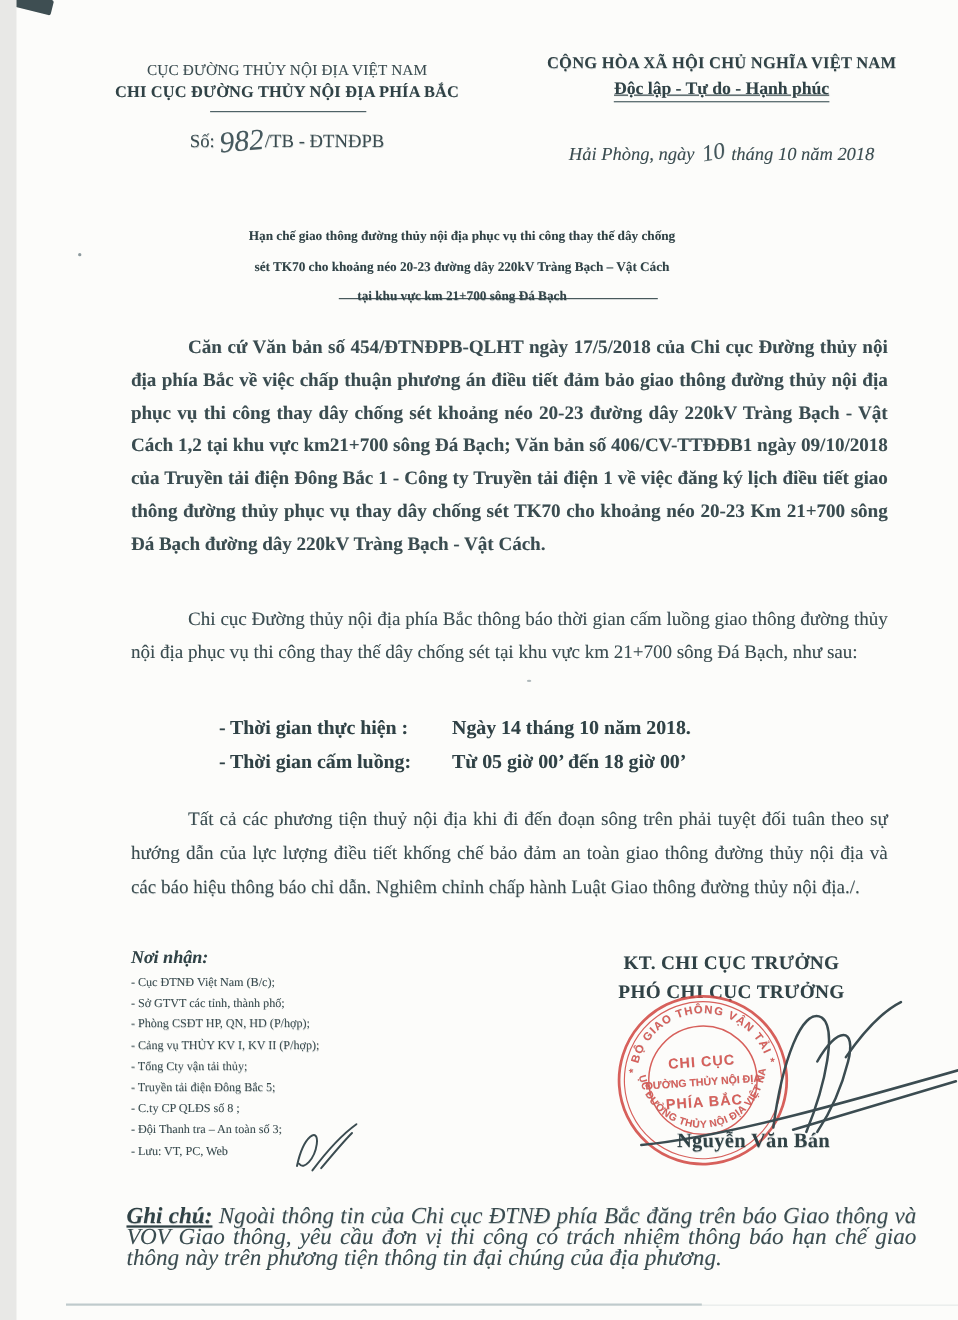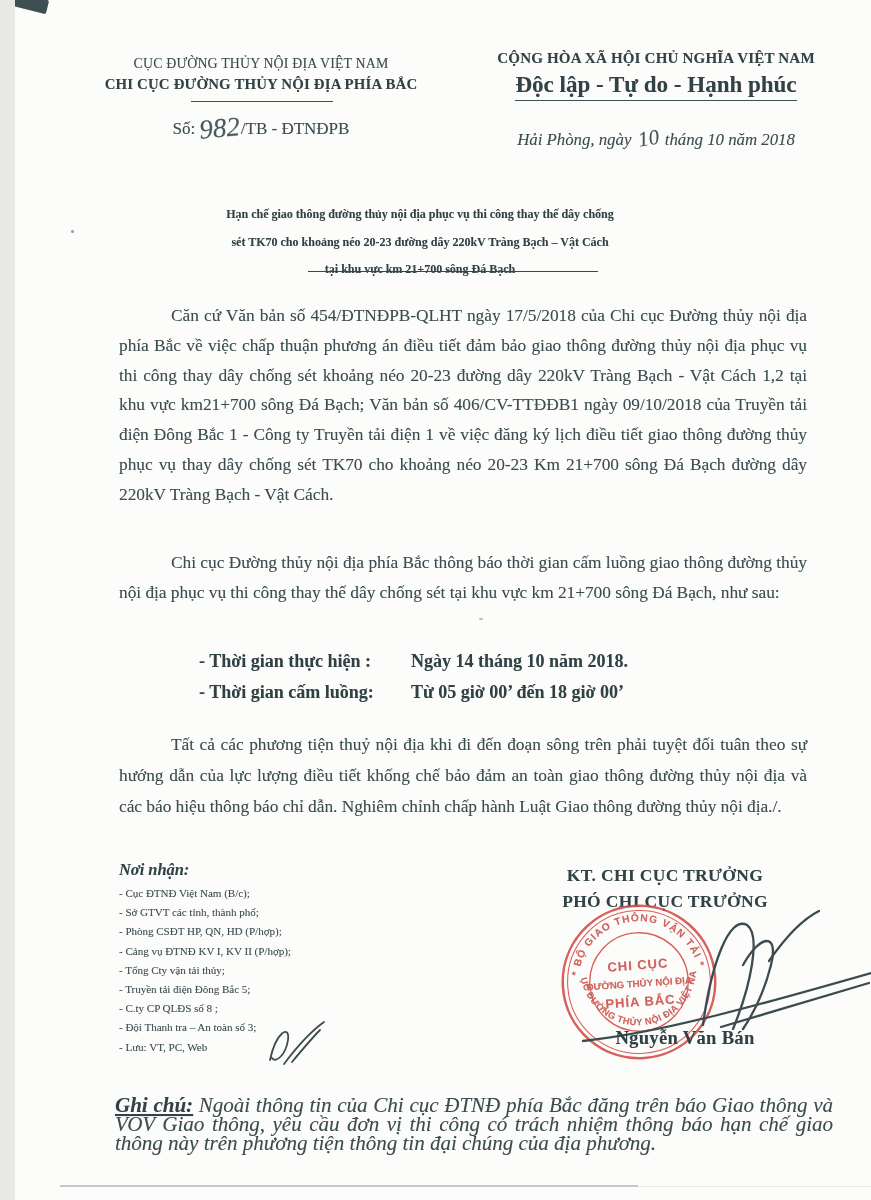--- a/index.html
+++ b/index.html
@@ -18,34 +18,34 @@
 
   
   .issuer{left:86px;top:53px;width:320px;font-size:13.8px;letter-spacing:.2px;line-height:21px;}
   .issuer .org2{font-size:14.8px;}
   .rule-issuer{left:176px;top:101px;width:142px;height:0;border-top:1.6px solid #3c5156;}
   .docnum{left:86px;top:119px;width:320px;font-size:17px;}
   .hand-num{display:inline-block;font-size:27px;font-style:italic;color:#46595e;
     transform:rotate(-5deg) translateY(3px);margin:0 1px 0 4px;line-height:0;}
   .motto{left:446px;top:50px;width:390px;}
   .motto .m1{font-size:15px;letter-spacing:.2px;}
-  .motto .m2{display:inline-block;font-size:23px;margin-top:5px;padding-bottom:2px;
-    border-bottom:1.8px solid #3c5156;}
+  .motto .m2{display:inline-block;font-size:16px;margin-top:5px;padding-bottom:2px;
+    border-bottom:1.8px solid #3c5156;text-decoration:underline;}
   .dateline{left:446px;top:126px;width:390px;font-size:16.8px;}
   .hand-day{display:inline-block;font-size:21px;transform:rotate(-10deg);color:#44575c;margin:0 2px;}
 
   
   .title{left:0;top:169px;width:871px;font-size:22.5px;letter-spacing:1px;}
   .subtitle{left:0;top:201px;width:810px;font-size:12px;line-height:27.5px;}
   .rule-subtitle{left:293px;top:271px;width:290px;height:0;border-top:1.9px solid #35474b;}
 
   
   .para{left:104px;width:688px;font-size:17.3px;line-height:29.8px;margin:0;}
   .indent{text-indent:52px;}
-  .p1{top:301px;}
+  .p1{top:301px;font-weight:bold;}
   .p2{top:548px;}
   .sched{left:104px;top:651px;width:688px;}
   .srow{display:flex;padding-left:80px;font-size:18px;font-weight:bold;color:#2f4145;margin-bottom:10px;}
   .slabel{width:212px;flex:0 0 auto;}
   .p3{top:729px;line-height:31px;}
 
   
   .recip{left:104px;top:860px;width:340px;}
   .recip-h{font-size:16.4px;margin-bottom:4px;}
   .recip-item{font-size:11px;line-height:19.2px;color:#3a4c50;}
@@ -123,21 +123,21 @@
     </div>
   </div>
 
   <p class="abs para jst indent p3">Tất cả các phương tiện thuỷ nội địa khi đi đến đoạn sông trên phải tuyệt đối tuân theo sự hướng dẫn của lực lượng điều tiết khống chế bảo đảm an toàn giao thông đường thủy nội địa và các báo hiệu thông báo chỉ dẫn. Nghiêm chỉnh chấp hành Luật Giao thông đường thủy nội địa./.</p>
 
   <div class="abs recip">
     <div class="recip-h b i">Nơi nhận:</div>
     <div class="recip-item">- Cục ĐTNĐ Việt Nam (B/c);</div>
     <div class="recip-item">- Sở GTVT các tỉnh, thành phố;</div>
     <div class="recip-item">- Phòng CSĐT HP, QN, HD  (P/hợp);</div>
-    <div class="recip-item">- Cảng vụ ĐTNĐ KV I, KV II (P/hợp);</div>
+    <div class="recip-item">- Cảng vụ THỦY KV I, KV II (P/hợp);</div>
     <div class="recip-item">- Tổng Cty vận tải thủy;</div>
     <div class="recip-item">- Truyền tải điện Đông Bắc 5;</div>
     <div class="recip-item">- C.ty  CP QLĐS số 8 ;</div>
     <div class="recip-item">- Đội Thanh tra – An toàn số 3;</div>
     <div class="recip-item">- Lưu: VT, PC, Web</div>
   </div>
 
   <div class="abs signer ctr b">
     <div>KT. CHI CỤC TRƯỞNG</div>
     <div>PHÓ CHI CỤC TRƯỞNG</div>

